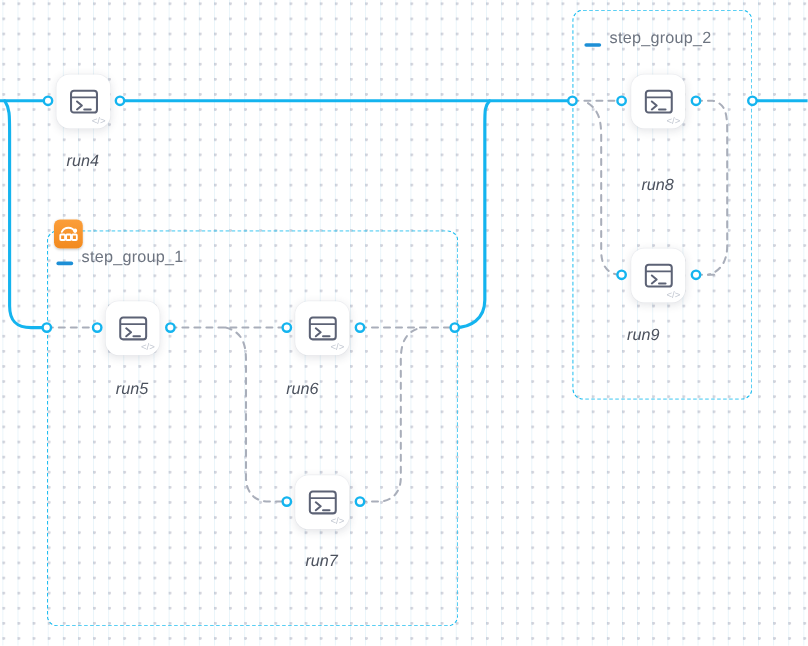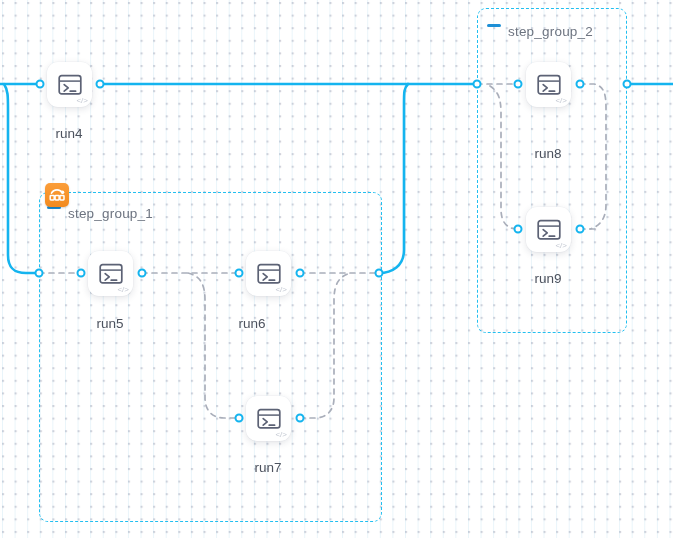--- a/index.html
+++ b/index.html
@@ -22,21 +22,21 @@
   
   .group{
     position:absolute;
     border:1.4px dashed #22bff0;
     border-radius:9px;
     background:transparent;
     box-sizing:border-box;
   }
   .group-header{
     position:absolute;
-    display:flex;align-items:flex-start;gap:7px;
+    display:flex;align-items:flex-end;gap:7px;
     white-space:nowrap;
   }
   .group-dash{
     display:inline-block;width:14px;height:3px;border-radius:2px;background:#1d8fd6;
   }
   .group-title{
     font-size:13.5px;color:#6d7480;letter-spacing:.2px;
   }
   .group-badge{
     position:absolute;
@@ -59,20 +59,21 @@
   .node .codebadge{
     position:absolute;right:4px;bottom:2px;
     font-size:8px;line-height:8px;color:#c3c8d2;
     font-family:"Liberation Sans", sans-serif;
   }
   .node-label{
     position:absolute;
     font-size:13.5px;color:#4c525e;
     text-align:center;white-space:nowrap;
     transform:translateX(-50%);
+    font-style:italic;
   }
   .port{
     position:absolute;
     width:9px;height:9px;border-radius:50%;
     background:#ffffff;
     border:2.2px solid #14b4ef;
     box-sizing:border-box;
     transform:translate(-50%,-50%);
   }
 </style>
@@ -172,21 +173,21 @@
       <div class="node-label" style="left: 548px; top: 126px; color: rgb(76, 82, 94); margin-top: 20px;">run8</div>
       <div class="node" style="left: 526px; top: 207px;">
         <svg class="term" width="26" height="24" viewBox="0 0 26 24">
           <rect x="2.2" y="2.6" width="21.6" height="18.2" rx="2.4" fill="none" stroke="#5c6275" stroke-width="1.7"></rect>
           <line x1="2.2" y1="8.1" x2="23.8" y2="8.1" stroke="#5c6275" stroke-width="1.5"></line>
           <polyline points="7.2,11.6 11.2,14.9 7.2,18.2" fill="none" stroke="#5c6275" stroke-width="1.7" stroke-linecap="round" stroke-linejoin="round"></polyline>
           <line x1="13.2" y1="18.2" x2="18.6" y2="18.2" stroke="#5c6275" stroke-width="1.7" stroke-linecap="round"></line>
         </svg>
         <span class="codebadge">&lt;/&gt;</span>
       </div>
-      <div class="node-label" style="left: 548px; top: 271px; color: rgb(76, 82, 94);">run9</div>
+      <div class="node-label" style="left: 536px; top: 271px; color: rgb(76, 82, 94);">run9</div>
     </div>
   <div id="ports-layer">
       <div class="port" style="left: 40px; top: 84px; border-color: rgb(20, 180, 239);"></div>
       <div class="port" style="left: 100px; top: 84px; border-color: rgb(20, 180, 239);"></div>
       <div class="port" style="left: 39px; top: 273px; border-color: rgb(20, 180, 239);"></div>
       <div class="port" style="left: 81px; top: 273px; border-color: rgb(20, 180, 239);"></div>
       <div class="port" style="left: 142px; top: 273px; border-color: rgb(20, 180, 239);"></div>
       <div class="port" style="left: 239px; top: 273px; border-color: rgb(20, 180, 239);"></div>
       <div class="port" style="left: 300px; top: 273px; border-color: rgb(20, 180, 239);"></div>
       <div class="port" style="left: 379px; top: 273px; border-color: rgb(20, 180, 239);"></div>

